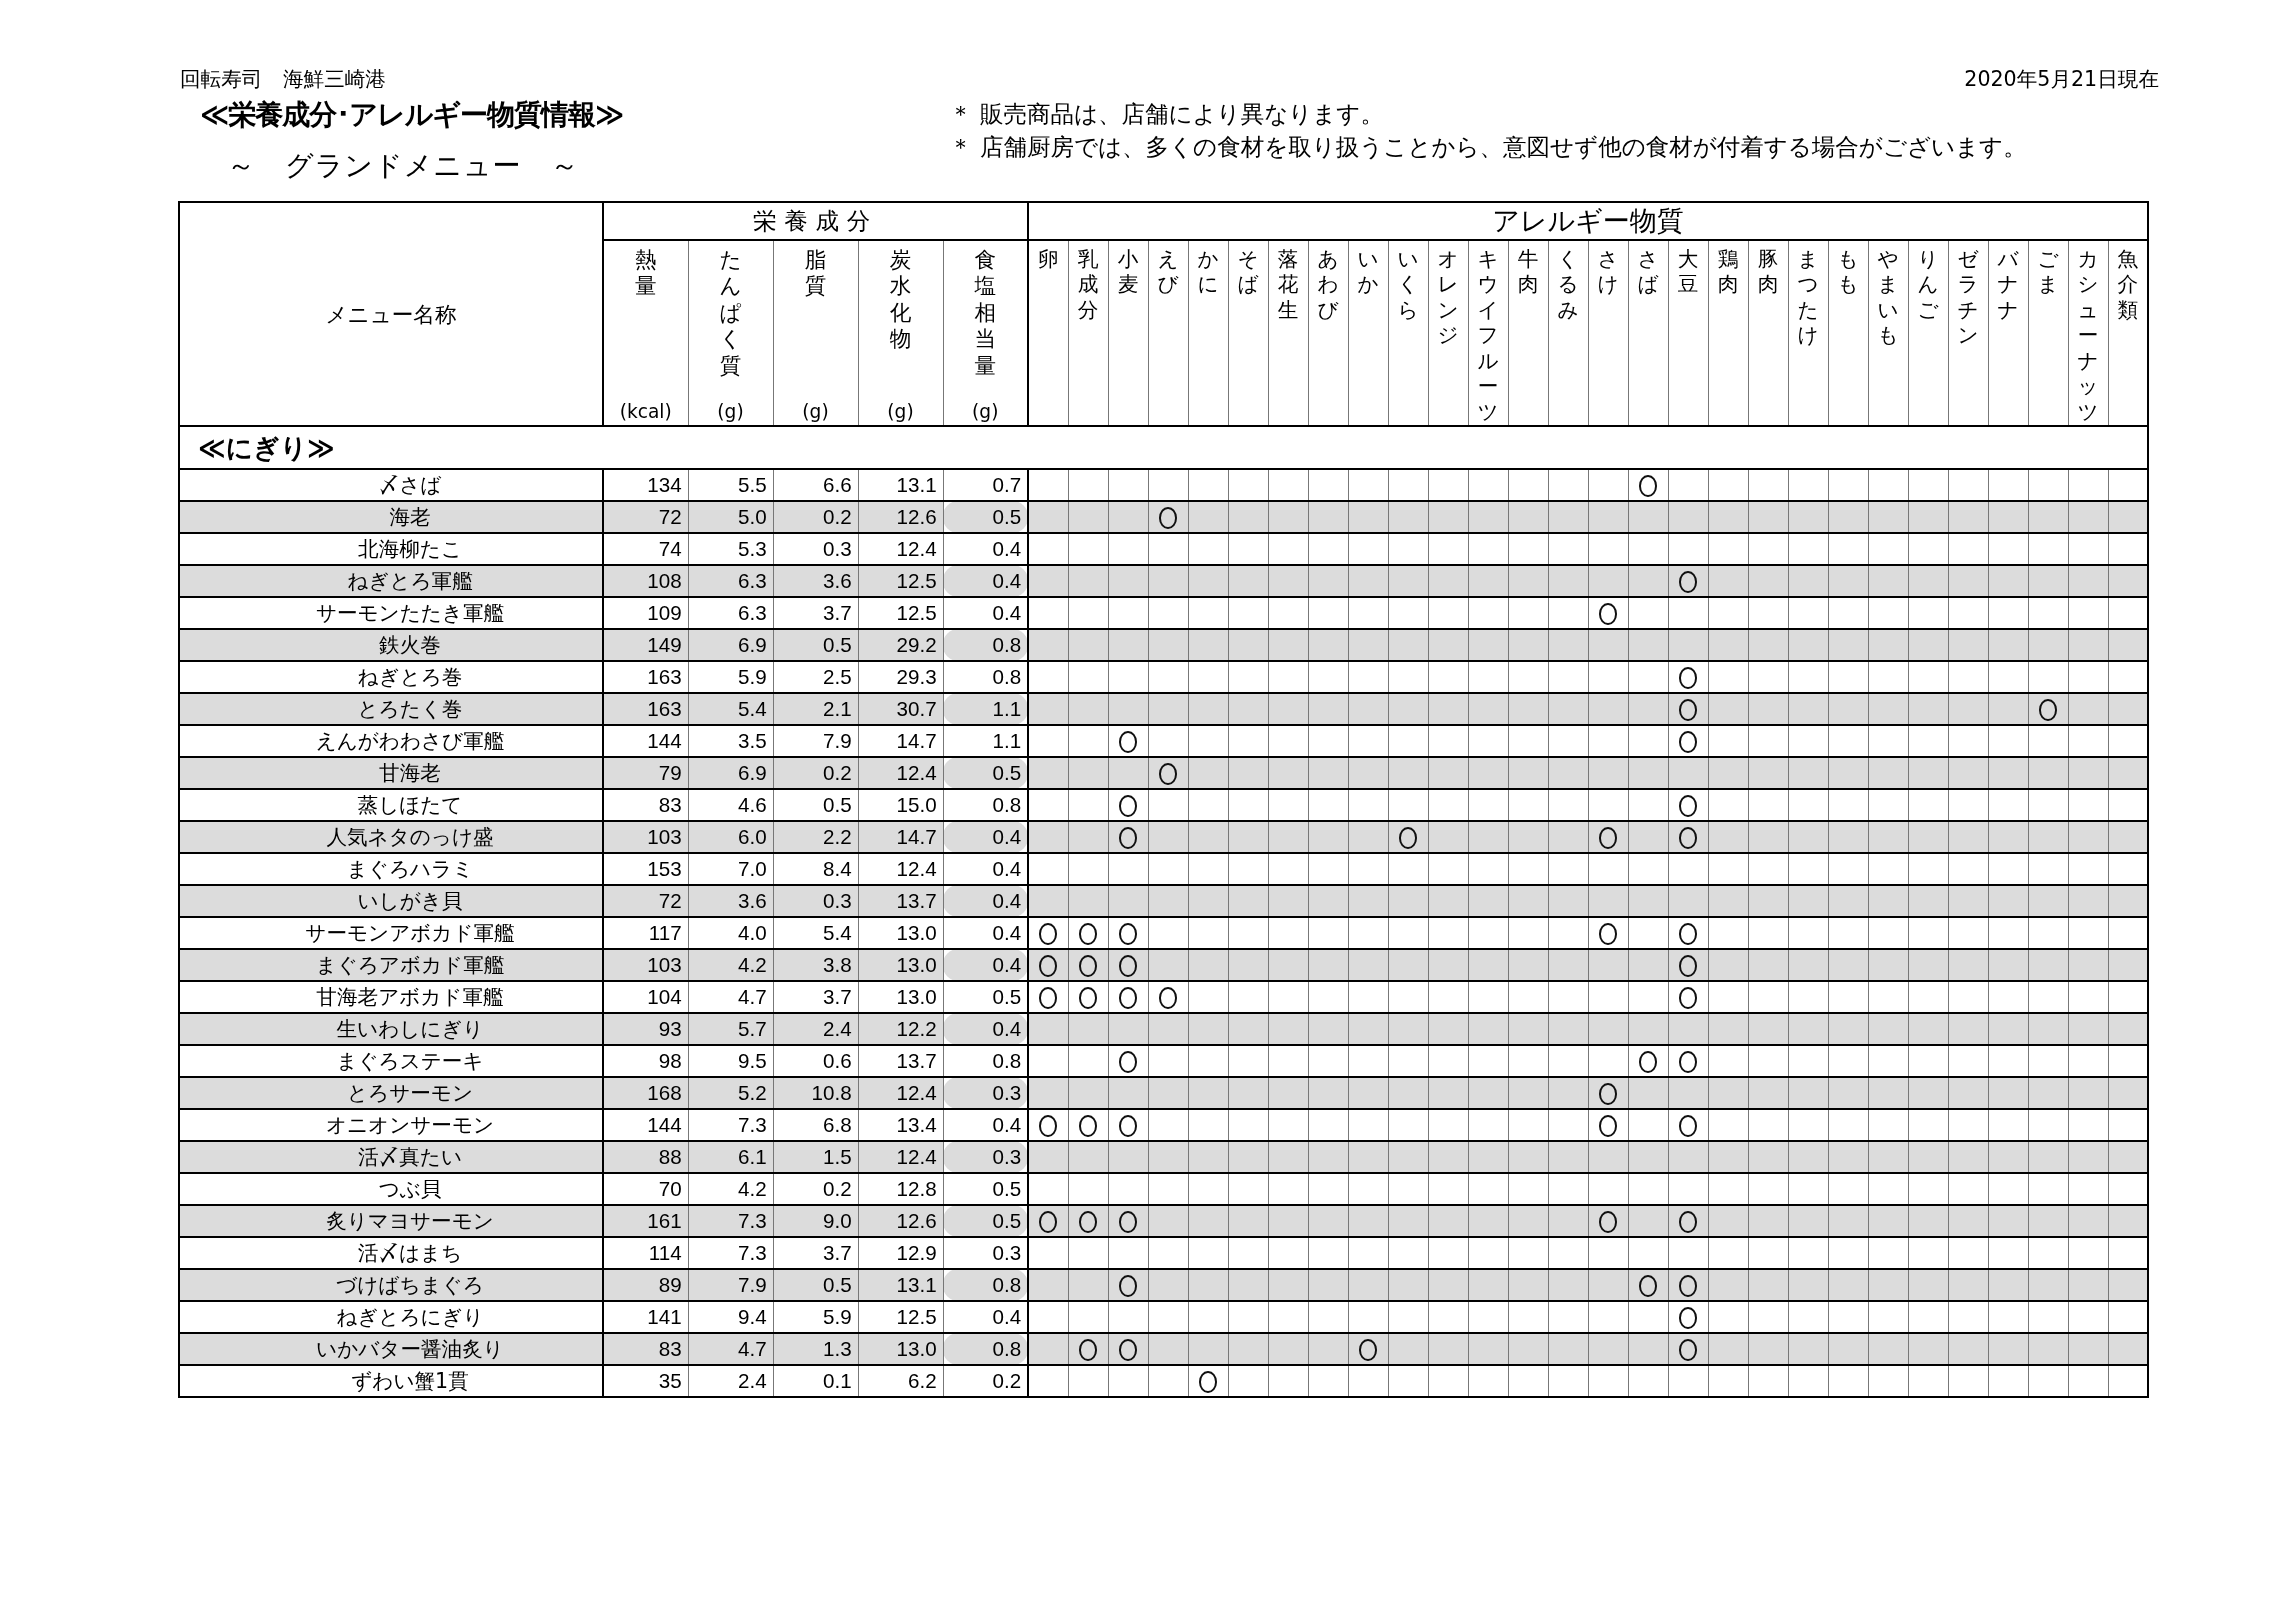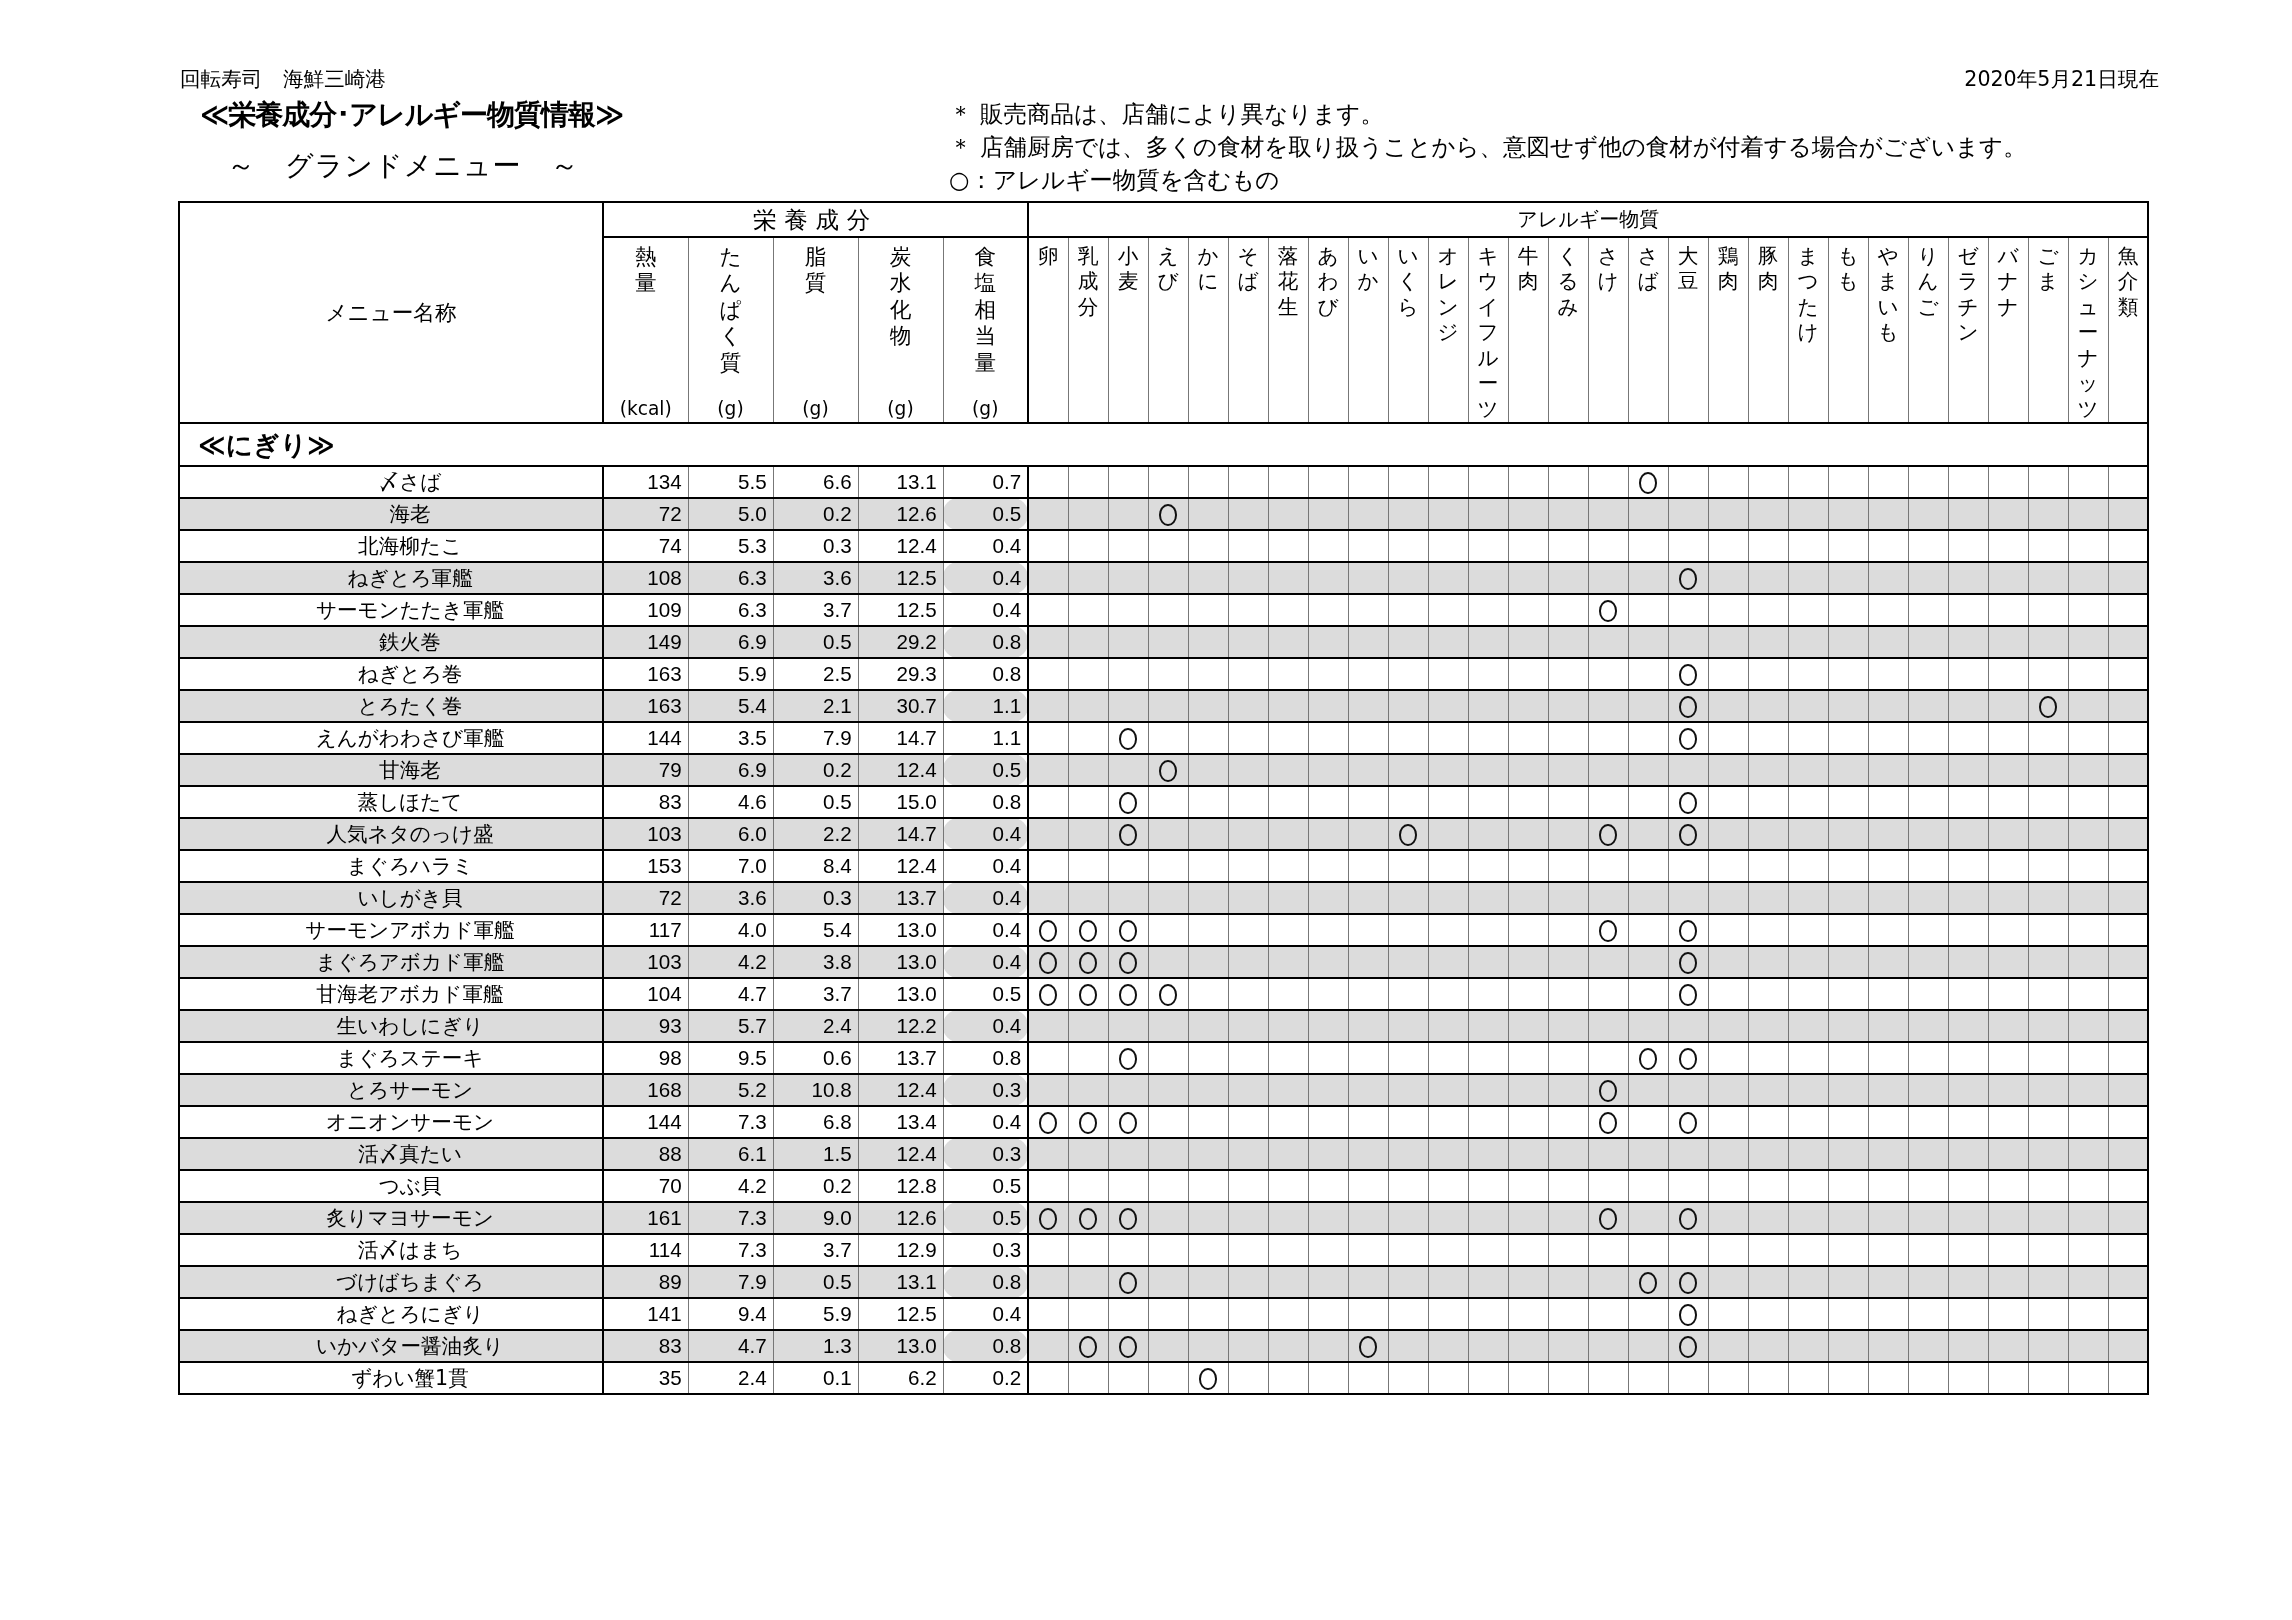--- a/index.html
+++ b/index.html
@@ -20,21 +20,21 @@
     border-collapse: collapse; table-layout: fixed;
     border: 2.9px solid #000;
   }
   .tbl td, .tbl th { padding: 0; border: 1px solid #777; font-weight: normal; overflow: hidden; }
   .tbl col.c-menu { width: 424px; }
   .tbl col.c-nut { width: 85px; }
   .tbl col.c-all { width: 40px; }
 
   .grp { height: 33px; font-size: 23.5px; text-align: center; letter-spacing: 7.8px;
          border-bottom: 2.9px solid #000 !important; }
-  .grp-all { letter-spacing: 0; font-size: 20px; }
+  .grp-all { letter-spacing: 0; font-size: 27px; }
   .menu-head { font-size: 21.6px; text-align: center; vertical-align: middle;
                border-right: 2.9px solid #000 !important; border-bottom: 2.9px solid #000 !important; }
   .nut-head { height: 182px; vertical-align: top; text-align: center; position: relative;
               border-bottom: 2.9px solid #000 !important; }
   .nut-head .vt { display: block; font-size: 21.6px; line-height: 26.5px; width: 23.5px; margin: 5.9px auto 0; word-break: break-all; }
   .nut-head .unit { position: absolute; bottom: 3.9px; left: 0; right: 0; font-size: 18.6px; }
   .nut-last { border-right: 2.9px solid #000 !important; }
   .all-head { vertical-align: top; text-align: center; border-bottom: 2.9px solid #000 !important; }
   .all-head .vt { display: block; font-size: 20.6px; line-height: 25.5px; width: 21.6px; margin: 5.9px auto 0; word-break: break-all; }
 
@@ -52,21 +52,20 @@
 </head>
 <body>
 
 <div class="abs store">回転寿司　海鮮三崎港</div>
 <div class="abs date">2020年5月21日現在</div>
 <div class="abs title">≪栄養成分･アレルギー物質情報≫</div>
 <div class="abs subtitle">～　グランドメニュー　～</div>
 <div class="abs notes">
   <div>＊ 販売商品は、店舗により異なります。</div>
   <div>＊ 店舗厨房では、多くの食材を取り扱うことから、意図せず他の食材が付着する場合がございます。</div>
-  <div>○：アレルギー物質を含むもの</div>
 </div>
 
 <table class="tbl">
   <colgroup id="cols">
       <col class="c-menu">
       <col class="c-nut">
       <col class="c-nut">
       <col class="c-nut">
       <col class="c-nut">
       <col class="c-nut">

